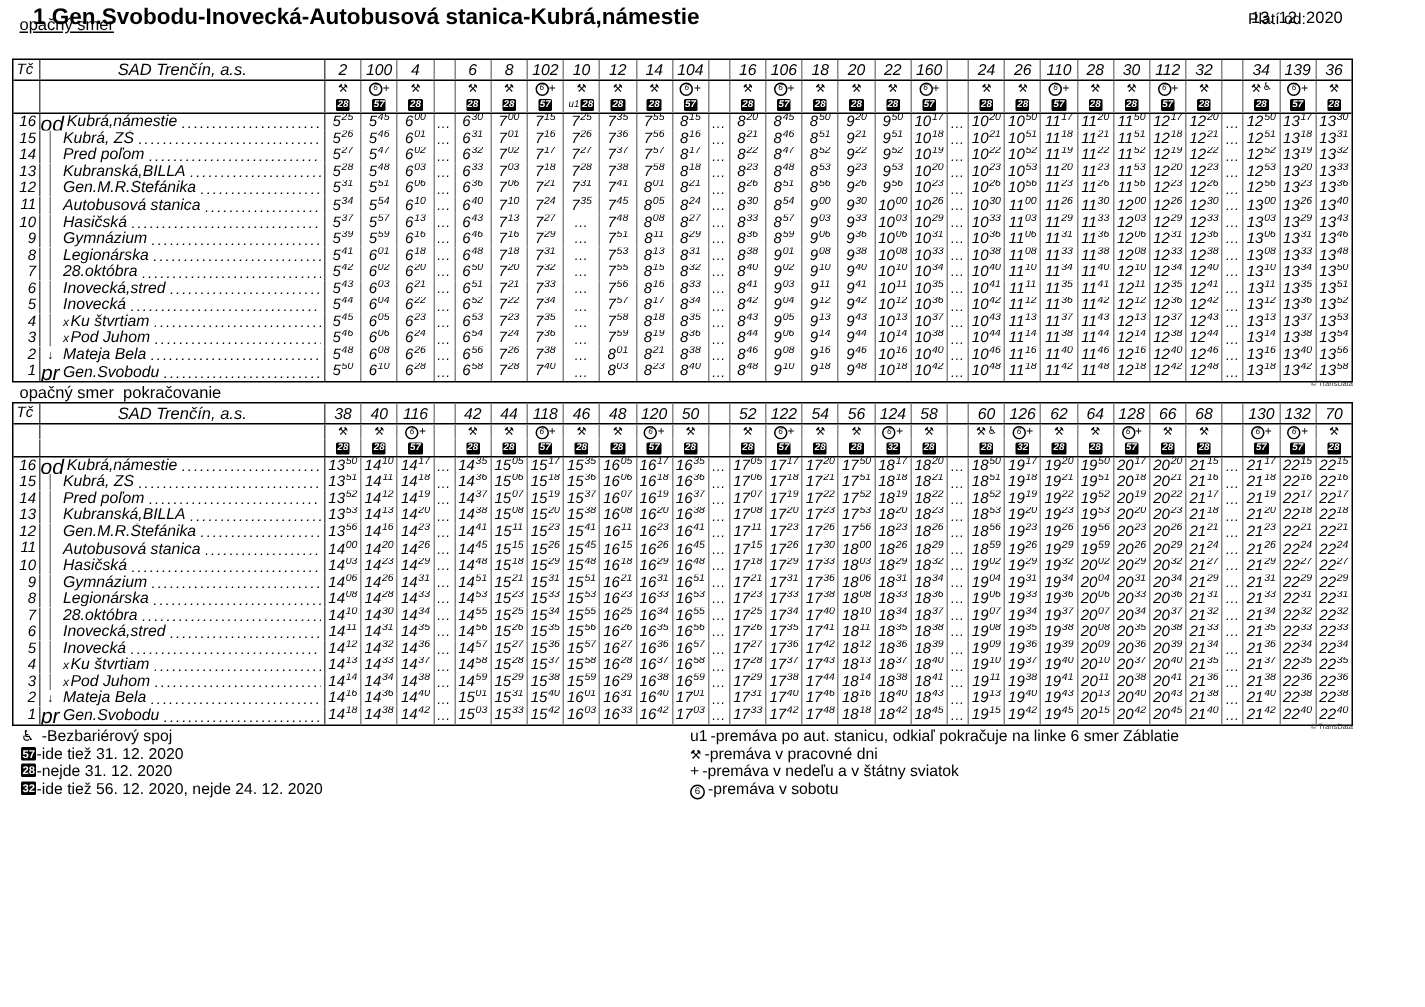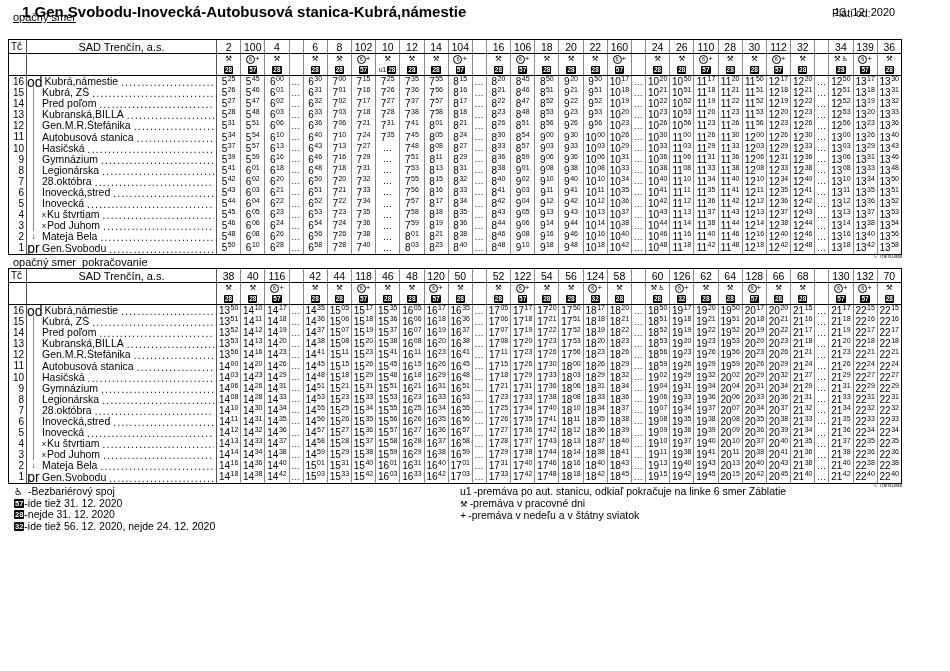--- a/index.html
+++ b/index.html
@@ -11,21 +11,21 @@
   .plati-label { position:absolute; left:832px; top:7px; font-size:10.5px; }
   .plati-date  { position:absolute; left:834px; top:6px; font-size:11px; }
   .dir-label { position:absolute; font-size:11px; white-space:pre; }
   #dir1 { left:13px; top:11px;text-decoration:underline; }
   #dir2 { left:13px; top:256px; }
 
   .tt { position:absolute; left:8px; width:894px; border:1px solid #000; box-sizing:border-box; background:#fff; }
   #table1 { top:39px; }
   #table2 { top:268px; }
 
-  .row { display:flex; align-items:stretch; }
+  .row { display:flex; align-items:stretch;font-style:italic; }
   .hrow1 { height:13px; border-bottom:1px solid #000; }
   .hrow2 { height:10px; }
   .hrow3 { height:11px; border-bottom:1px solid #000; }
   .srow  { height:11.1px; }
 
   .lblock { flex:0 0 208px; display:flex; border-right:1px solid #555; box-sizing:border-box; overflow:hidden; }
   .tch { flex:0 0 18px; border-right:1px solid #555; box-sizing:border-box; font-size:10px; display:flex; align-items:center; padding-left:2px; }
   .agency { flex:1; font-size:11px; display:flex; align-items:center; justify-content:center; white-space:nowrap; }
   .tcn { flex:0 0 18px; border-right:1px solid #555; box-sizing:border-box; font-size:10px; text-align:right; padding-right:2px; line-height:11px; }
   .mk { flex:0 0 13px; display:flex; align-items:center; justify-content:center; font-size:8px; }
@@ -4699,14 +4699,15 @@
   <div class="legend" id="legend-left">
       <div class="lg-row"><span class="wc-lg lg-ico">♿</span><span> -Bezbariérový spoj</span></div>
       <div class="lg-row"><span class="badge lg-badge">57</span><span>-ide tiež 31. 12. 2020</span></div>
       <div class="lg-row"><span class="badge lg-badge">28</span><span>-nejde 31. 12. 2020</span></div>
       <div class="lg-row"><span class="badge lg-badge">32</span><span>-ide tiež 56. 12. 2020, nejde 24. 12. 2020</span></div>
     </div>
   <div class="legend" id="legend-right">
       <div class="lg-row"><span class="lg-ico">u1</span><span>-premáva po aut. stanicu, odkiaľ pokračuje na linke 6 smer Záblatie</span></div>
       <div class="lg-row"><span class="lg-wsym lg-ico">⚒</span><span>-premáva v pracovné dni</span></div>
       <div class="lg-row"><span class="lg-ico">+</span><span>-premáva v nedeľu a v štátny sviatok</span></div>
+      <div class="lg-row"><span class="lg-circ lg-ico">6</span><span>-premáva v sobotu</span></div>
     </div>
 </div>
 
 </body></html>

